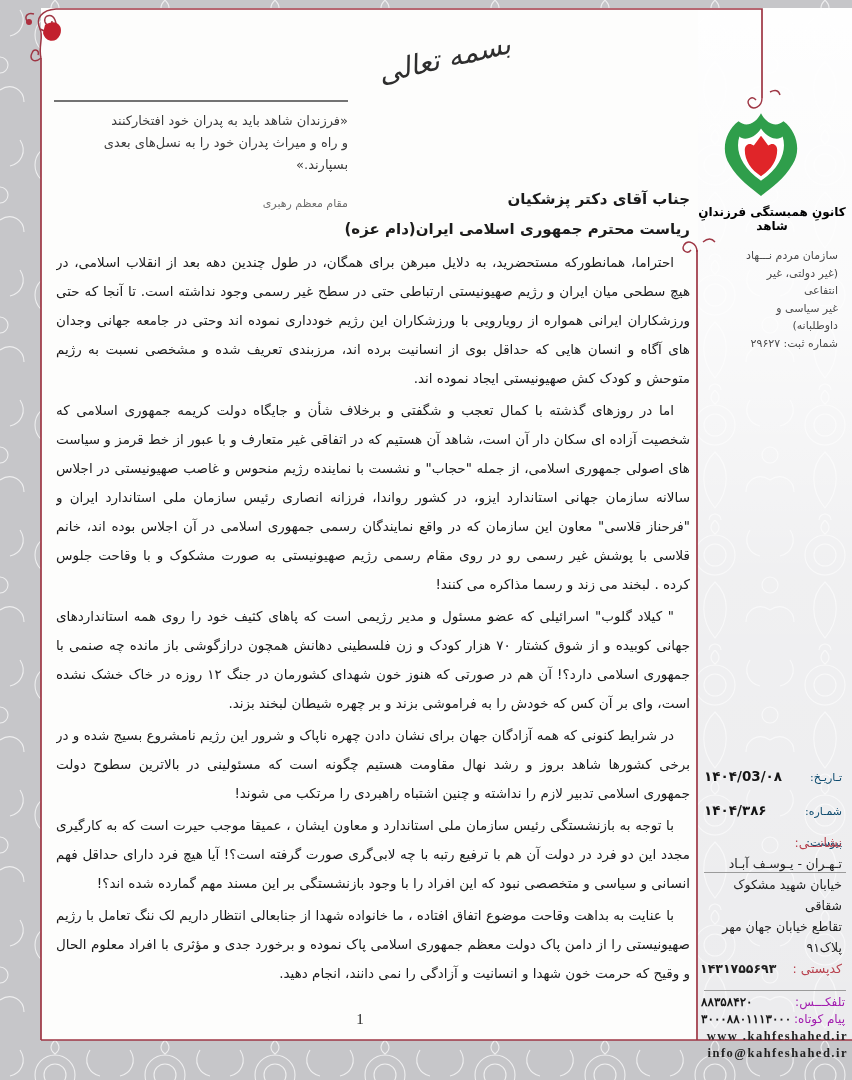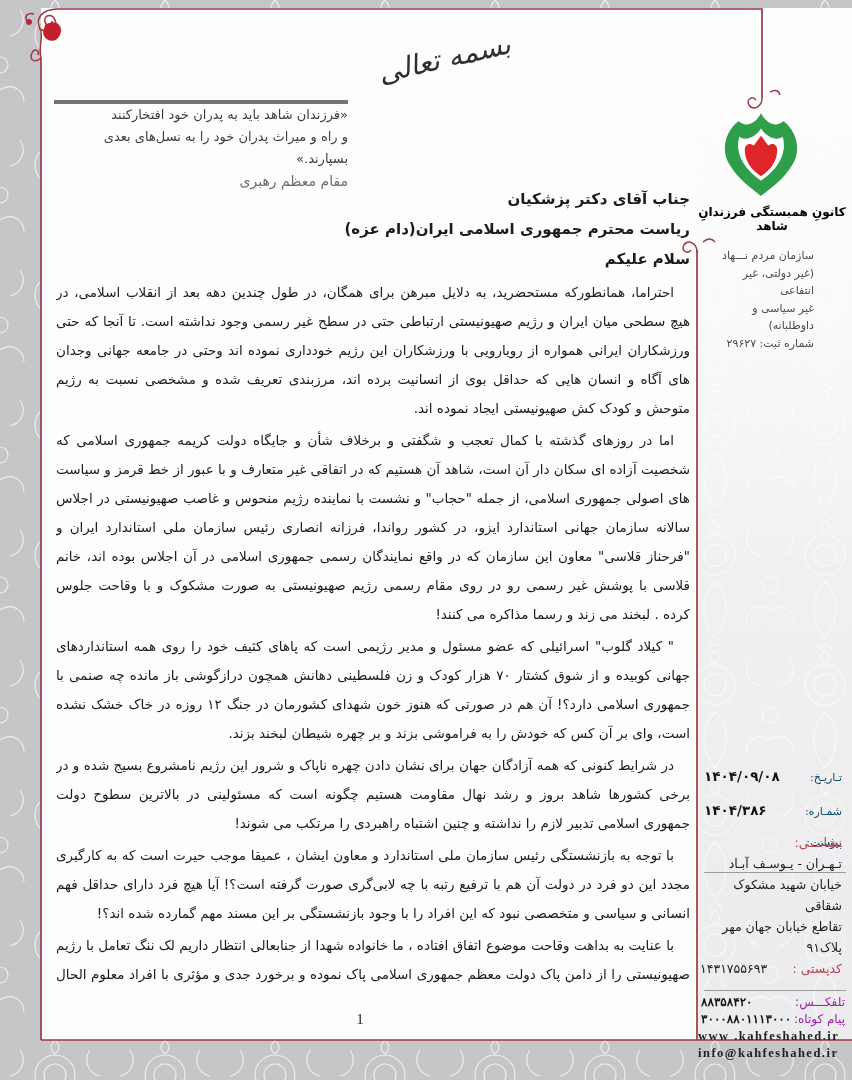--- a/index.html
+++ b/index.html
@@ -12,62 +12,62 @@
   .canvas svg.bg { position:absolute; left:0; top:0; }
 
   
   .besmele {
     position:absolute; left:360px; top:26px; width:170px; height:70px;
     text-align:center; font-size:28px; font-style:italic; color:#2e2e2e;
     transform:rotate(-13deg); direction:rtl; line-height:66px;
   }
   .quote-block {
     position:absolute; left:54px; top:100px; width:294px;
-    border-top:4px solid #737373; padding-top:0;
+    border-top:2px solid #737373; padding-top:8px;
     direction:rtl; text-align:right; color:#3d3d3d;
   }
   .quote-line { font-size:13px; line-height:22px; }
-  .quote-attr { font-size:14px; color:#6d6d6d; margin-top:3px; }
+  .quote-attr { font-size:11px; color:#6d6d6d; margin-top:21px; }
 
   
   .logo-wrap { position:absolute; left:716px; top:108px; width:90px; height:95px; }
   .org-name {
     position:absolute; left:696px; top:205px; width:152px;
     text-align:center; direction:rtl; font-size:12px; font-weight:bold; color:#000000;
   }
   .org-type {
-    position:absolute; left:674px; top:247px; width:146px;
+    position:absolute; left:698px; top:247px; width:146px;
     direction:rtl; text-align:right; padding-right:6px; box-sizing:border-box;
     font-size:11px; line-height:17.5px; color:#4a4a4a;padding-left:44px;
   }
   .meta {
     position:absolute; left:700px; top:768px; width:146px; direction:rtl;
   }
   .meta-row { display:flex; justify-content:space-between; align-items:baseline;
     height:34px; padding:0 4px; }
   .meta-label { color:#0c4a6e; font-size:11px; }
   .meta-value { color:#141414; font-size:13.5px; font-weight:bold; }
   .side-divider { position:absolute; left:704px; width:142px; height:1px; background:#9b9b9b; }
   .address {
     position:absolute; left:700px; top:832px; width:147px;
     direction:rtl; text-align:right; padding-right:5px; box-sizing:border-box;
     font-size:12.5px; line-height:21px; color:#1d1d1d;
   }
   .address .red-label { color:#b8434f; }
   .address .postal-row { display:flex; justify-content:space-between; }
-  .address .postal-row .val { font-weight:normal; }
+  .address .postal-row .val { font-weight:bold; }
   .contact {
     position:absolute; left:698px; top:994px; width:150px;
     direction:rtl; font-size:12px; line-height:17px; color:#161616;
   }
   .contact-row { display:flex; justify-content:space-between; padding:0 3px; }
   .contact-row .lbl { color:#a21caf; }
   .contact-row .val { font-weight:bold;font-family:Liberation Serif, serif; }
   .latin-line {
-    direction:ltr; text-align:left; font-family:"Liberation Serif", serif;
+    direction:ltr; text-align:right; font-family:"Liberation Serif", serif;
     font-weight:bold; font-size:12.5px; letter-spacing:1.5px; color:#222;
   }
 
   
   .letter-body {
     position:absolute; left:56px; top:184px; width:634px; height:805px;
     overflow:hidden; direction:rtl; color:#1b1b1b;
   }
   .recipient { font-weight:bold; font-size:15px; line-height:30px; margin-bottom:4px; }
   .letter-body p {
@@ -172,21 +172,21 @@
   <div class="org-type">
     <div>سازمان مردم نـــهاد</div>
     <div>(غیر دولتی، غیر انتفاعی</div>
     <div>غیر سیاسی و داوطلبانه)</div>
     <div>شماره ثبت: ۲۹۶۲۷</div>
   </div>
 
   <div class="meta">
     <div class="meta-row">
       <span class="meta-label">تـاریـخ:</span>
-      <span class="meta-value">۱۴۰۴/۰۹/۰۸</span>
+      <span class="meta-value">۱۴۰۴/03/۰۸</span>
     </div>
     <div class="meta-row">
       <span class="meta-label">شمـاره:</span>
       <span class="meta-value">۱۴۰۴/۳۸۶</span>
     </div>
     <div class="meta-row">
       <span class="meta-label">پیوست:</span>
       <span class="meta-value"></span>
     </div>
   </div>
@@ -217,21 +217,20 @@
       <span class="val">۳۰۰۰۸۸۰۱۱۱۳۰۰۰</span>
     </div>
     <div class="latin-line">www .kahfeshahed.ir</div>
     <div class="latin-line">info@kahfeshahed.ir</div>
   </div>
 
   <div class="letter-body">
     <div class="recipient">
       <div>جناب آقای دکتر پزشکیان</div>
       <div>ریاست محترم جمهوری اسلامی ایران(دام عزه)</div>
-      <div>سلام علیکم</div>
     </div>
     <p>احتراما، همانطورکه مستحضرید، به دلایل مبرهن برای همگان، در طول چندین دهه بعد از انقلاب اسلامی، در هیچ سطحی میان ایران و رژیم صهیونیستی ارتباطی حتی در سطح غیر رسمی وجود نداشته است. تا آنجا که حتی ورزشکاران ایرانی همواره از رویارویی با ورزشکاران این رژیم خودداری نموده اند وحتی در جامعه جهانی وجدان های آگاه و انسان هایی که حداقل بوی از انسانیت برده اند، مرزبندی تعریف شده و مشخصی نسبت به رژیم متوحش و کودک کش صهیونیستی ایجاد نموده اند.</p>
     <p>اما در روزهای گذشته با کمال تعجب و شگفتی و برخلاف شأن و جایگاه دولت کریمه جمهوری اسلامی که شخصیت آزاده ای سکان دار آن است، شاهد آن هستیم که در اتفاقی غیر متعارف و با عبور از خط قرمز و سیاست های اصولی جمهوری اسلامی، از جمله "حجاب" و نشست با نماینده رژیم منحوس و غاصب صهیونیستی در اجلاس سالانه سازمان جهانی استاندارد ایزو، در کشور رواندا، فرزانه انصاری رئیس سازمان ملی استاندارد ایران و "فرحناز قلاسی" معاون این سازمان که در واقع نمایندگان رسمی جمهوری اسلامی در آن اجلاس بوده اند، خانم قلاسی با پوشش غیر رسمی رو در روی مقام رسمی رژیم صهیونیستی به صورت مشکوک و با وقاحت جلوس کرده . لبخند می زند و رسما مذاکره می کنند!</p>
     <p>" کیلاد گلوب" اسرائیلی که عضو مسئول و مدیر رژیمی است که پاهای کثیف خود را روی همه استانداردهای جهانی کوبیده و از شوق کشتار ۷۰ هزار کودک و زن فلسطینی دهانش همچون درازگوشی باز مانده چه صنمی با جمهوری اسلامی دارد؟! آن هم در صورتی که هنوز خون شهدای کشورمان در جنگ ۱۲ روزه در خاک خشک نشده است، وای بر آن کس که خودش را به فراموشی بزند و بر چهره شیطان لبخند بزند.</p>
     <p>در شرایط کنونی که همه آزادگان جهان برای نشان دادن چهره ناپاک و شرور این رژیم نامشروع بسیج شده و در برخی کشورها شاهد بروز و رشد نهال مقاومت هستیم چگونه است که مسئولینی در بالاترین سطوح دولت جمهوری اسلامی تدبیر لازم را نداشته و چنین اشتباه راهبردی را مرتکب می شوند!</p>
     <p>با توجه به بازنشستگی رئیس سازمان ملی استاندارد و معاون ایشان ، عمیقا موجب حیرت است که به کارگیری مجدد این دو فرد در دولت آن هم با ترفیع رتبه با چه لابی‌گری صورت گرفته است؟! آیا هیچ فرد دارای حداقل فهم انسانی و سیاسی و متخصصی نبود که این افراد را با وجود بازنشستگی بر این مسند مهم گمارده شده اند؟!</p>
     <p>با عنایت به بداهت وقاحت موضوع اتفاق افتاده ، ما خانواده شهدا از جنابعالی انتظار داریم لک ننگ تعامل با رژیم صهیونیستی را از دامن پاک دولت معظم جمهوری اسلامی پاک نموده و برخورد جدی و مؤثری با افراد معلوم الحال و وقیح که حرمت خون شهدا و انسانیت و آزادگی را نمی دانند، انجام دهید.</p>
   </div>
 
   <div class="page-number">1</div>

